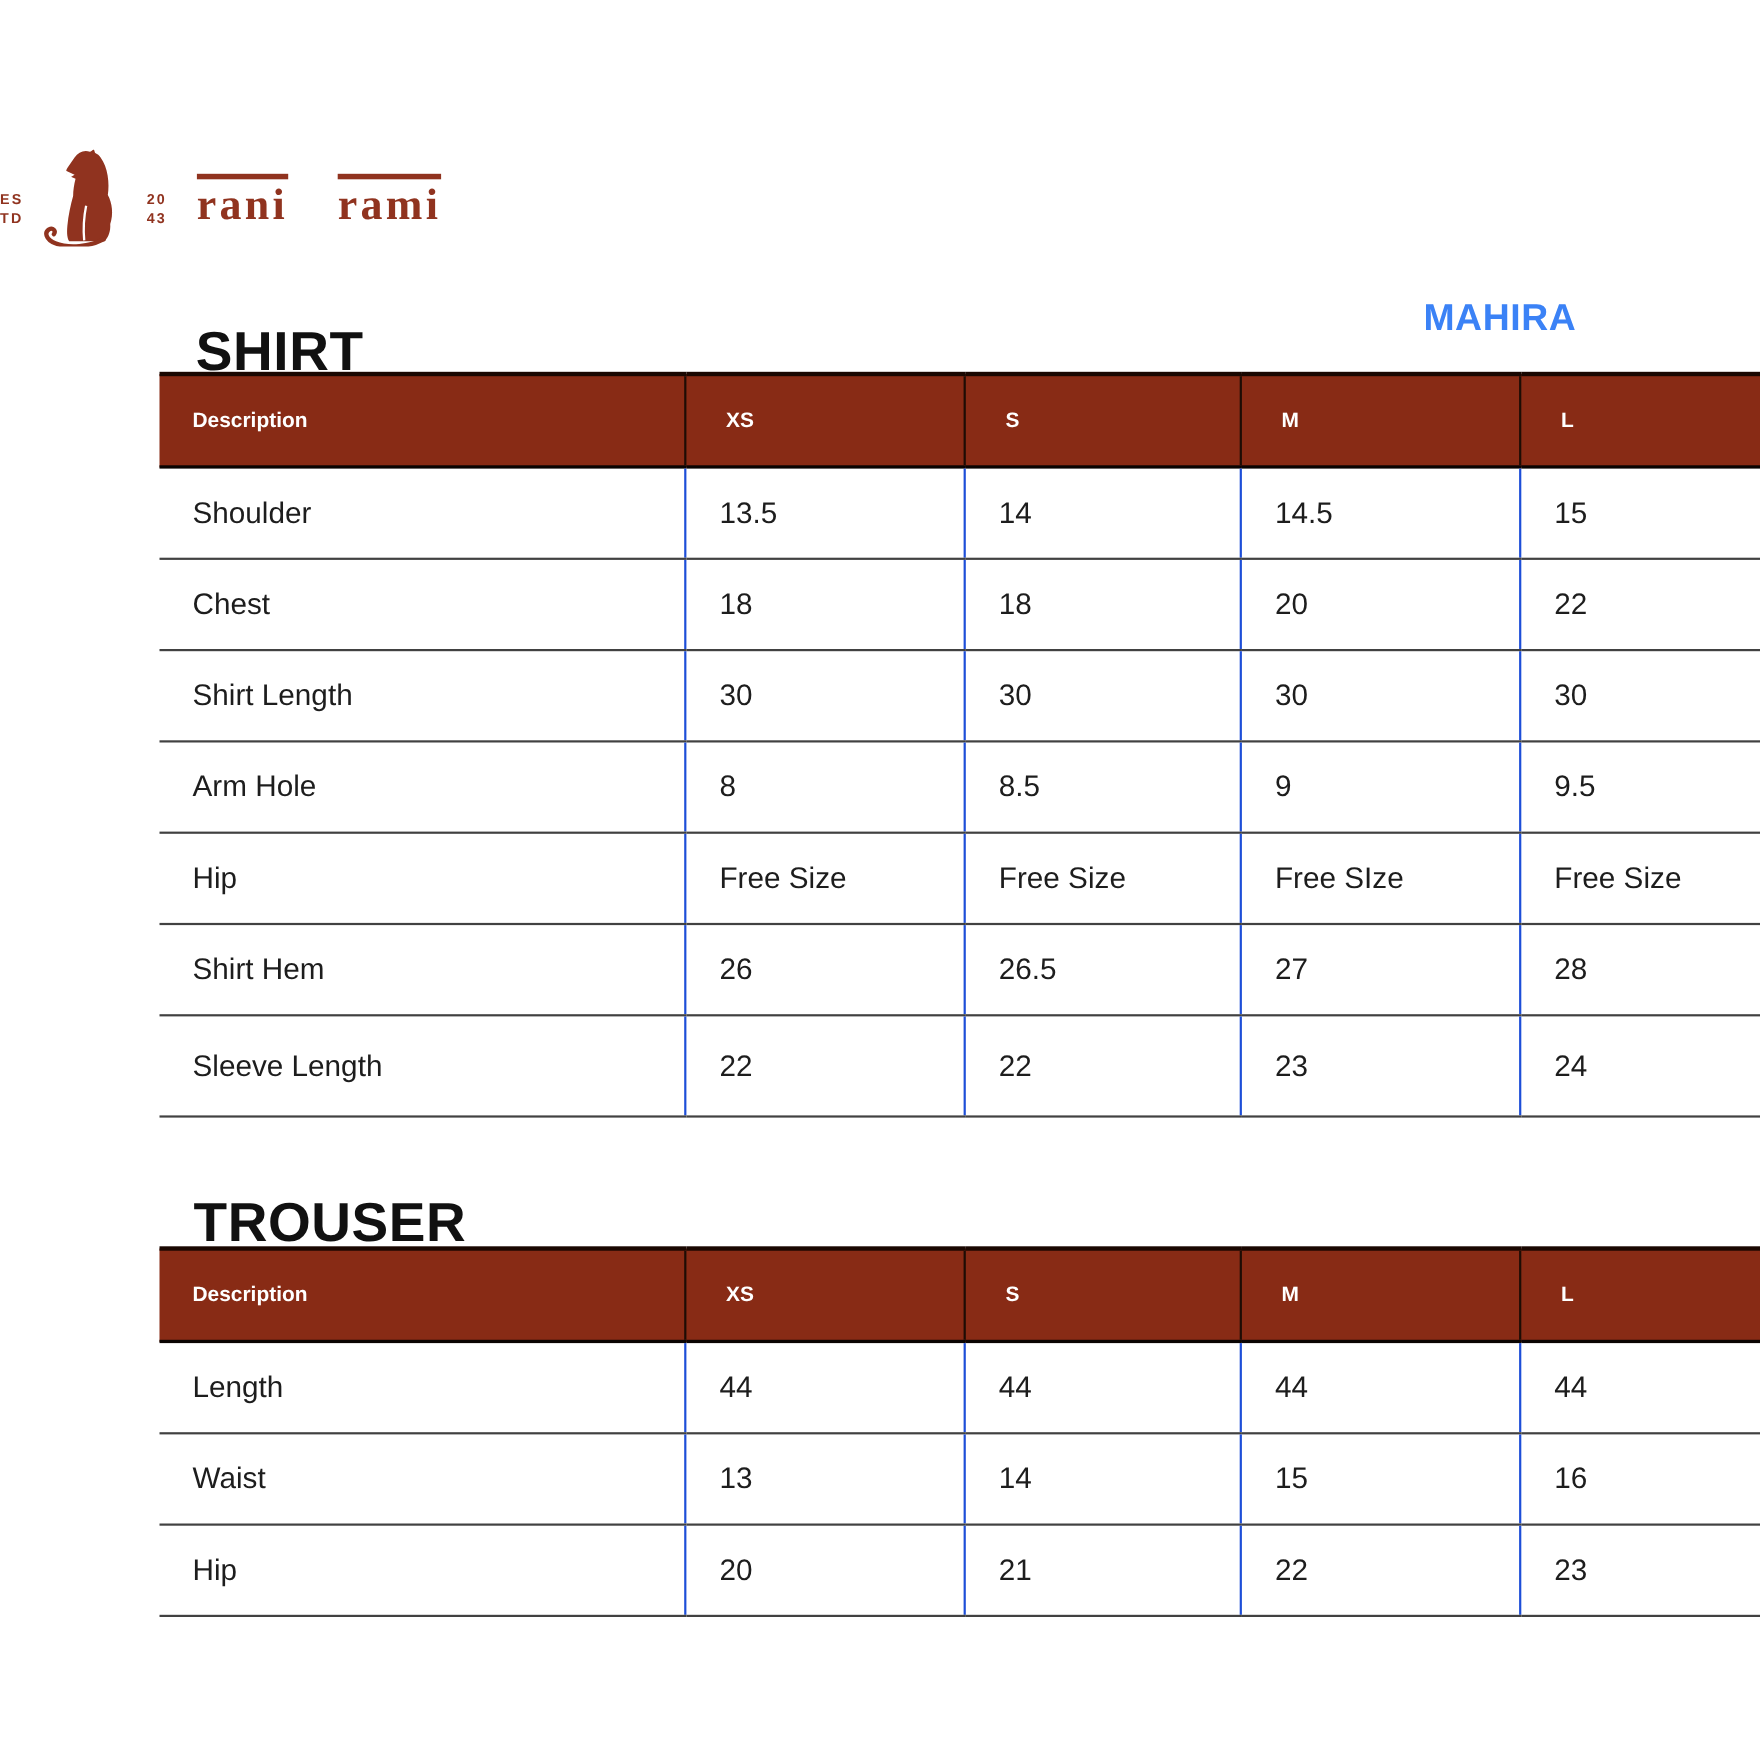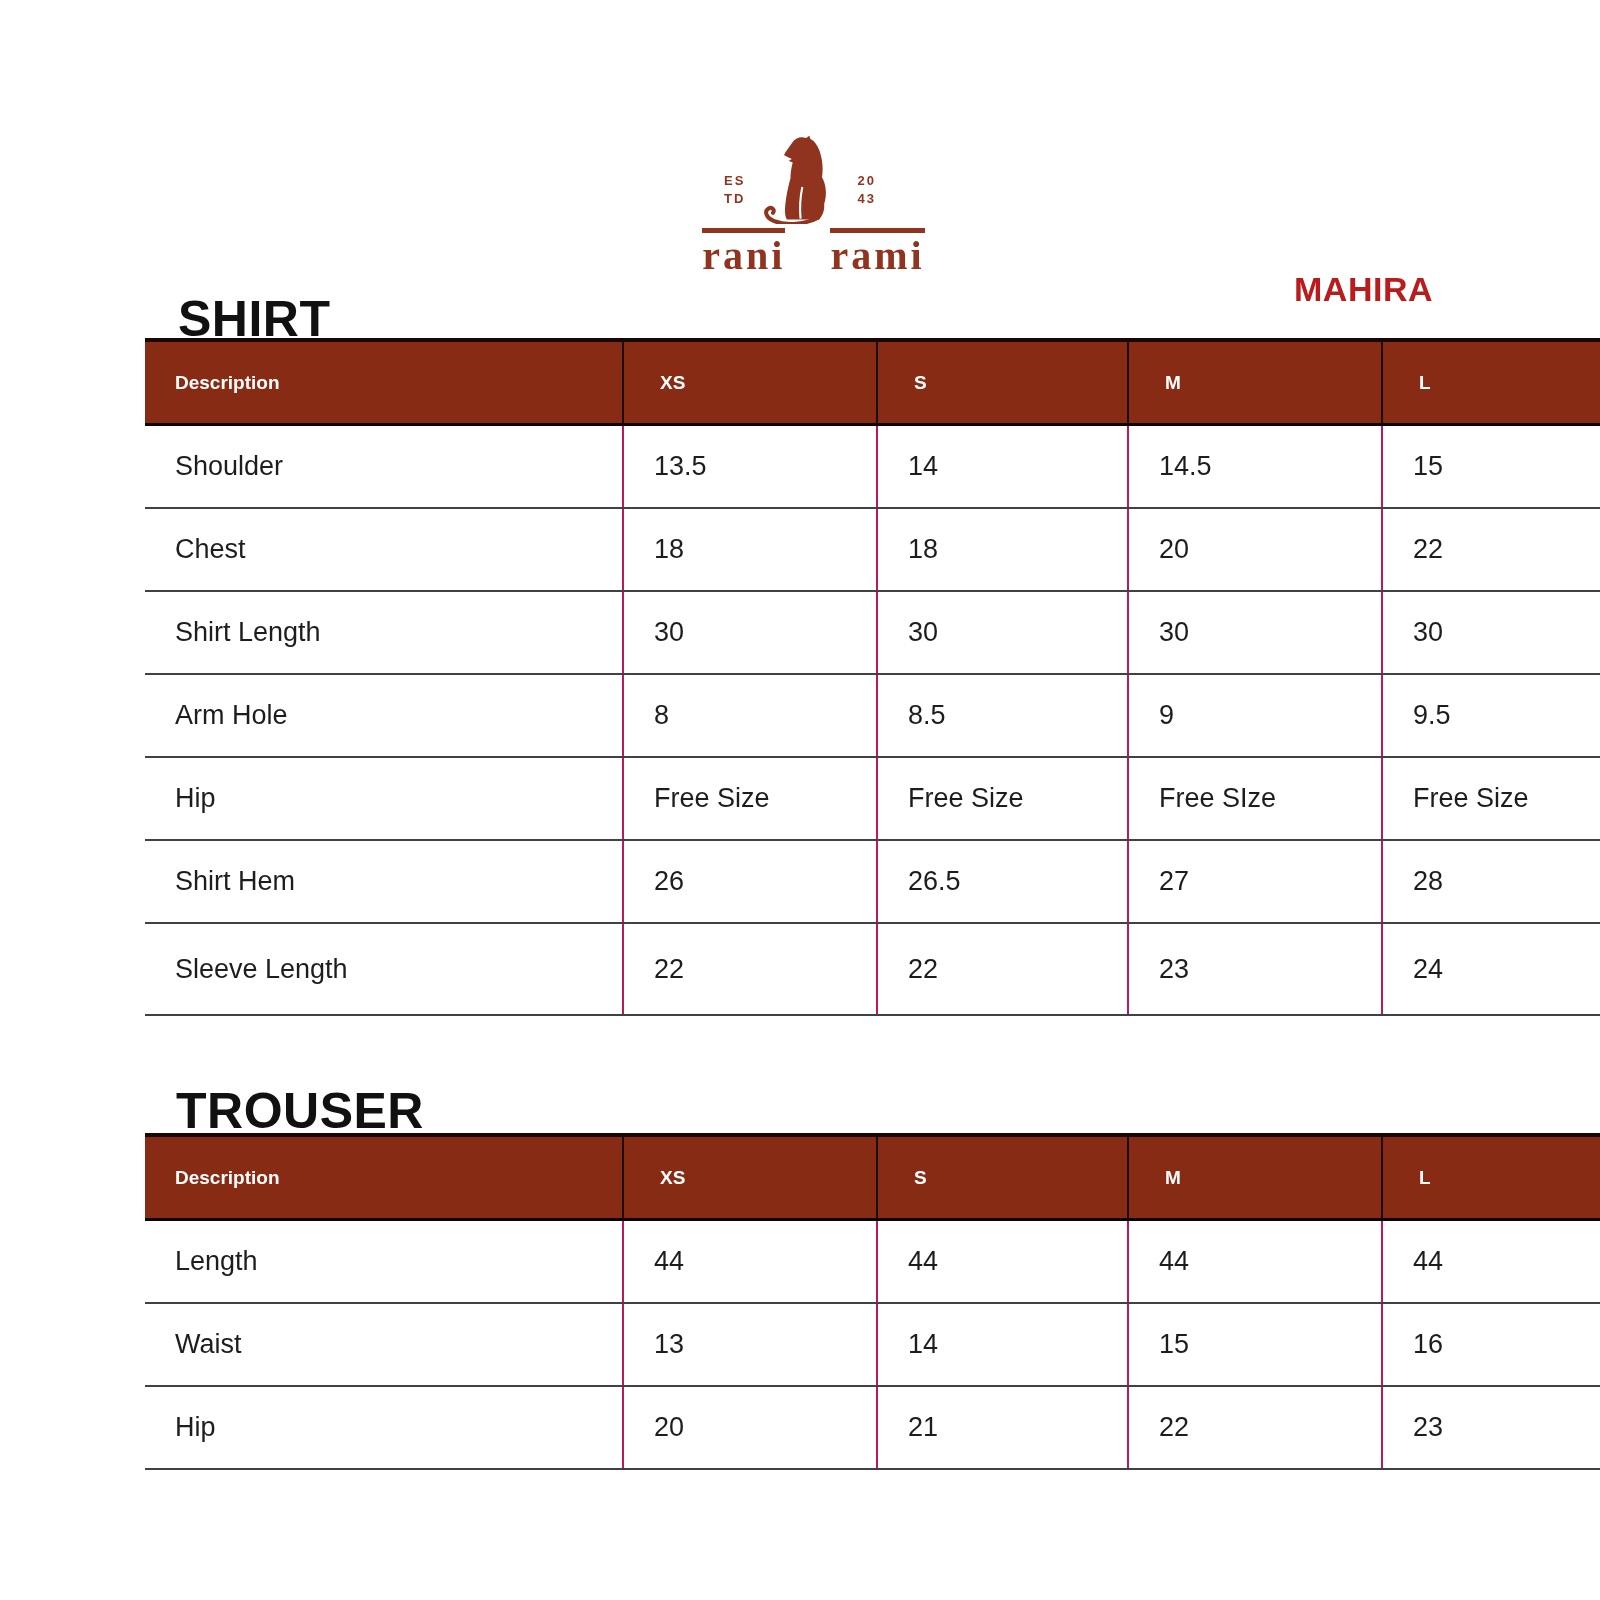--- a/index.html
+++ b/index.html
@@ -13,21 +13,21 @@
     overflow: hidden;
   }
 
   
   .logo {
     position: absolute;
     top: 136px;
     left: 0;
     width: 100%;
     display: flex;
-    flex-direction: column;
+    flex-direction: row;
     align-items: center;
     color: var(--brand, #90331f);
   }
   .logo-top { display: flex; align-items: center; gap: 10px; }
   .estd {
     font-size: 13px;
     font-weight: bold;
     letter-spacing: 2px;
     line-height: 1.35;
     transform: translateY(10px);
@@ -62,21 +62,21 @@
   }
   .shirt-title   { left: 178px; top: 258px; }
   .trouser-title { left: 176px; top: 1050px; }
   .product-name {
     position: absolute;
     right: 167px;
     top: 270px;
     font-size: 34px;
     font-weight: bold;
     letter-spacing: 0.5px;
-    color: #b91c1c;
+    color: #3b82f6;
     text-align: right;
   }
 
   
   table.size-table {
     position: absolute;
     left: 145px;
     width: 1302px;
     border-collapse: collapse;
     table-layout: fixed;
@@ -104,21 +104,21 @@
   th + th { border-left: 2px solid #1d0c04; padding-left: 36px; }
 
   td {
     height: 81px;
     font-size: 27px;
     color: #1d1d1d;
     padding: 0 0 0 30px;
     border-bottom: 2px solid #414141;
     vertical-align: middle;
   }
-  td + td { border-left: 2px solid #be185d; }
+  td + td { border-left: 2px solid #1d4ed8; }
   .shirt-table tbody tr:last-child td { height: 90px; }
 </style>
 </head>
 <body>
 
 <div class="canvas">
 
   <div class="logo">
     <div class="logo-top">
       <div class="estd">

